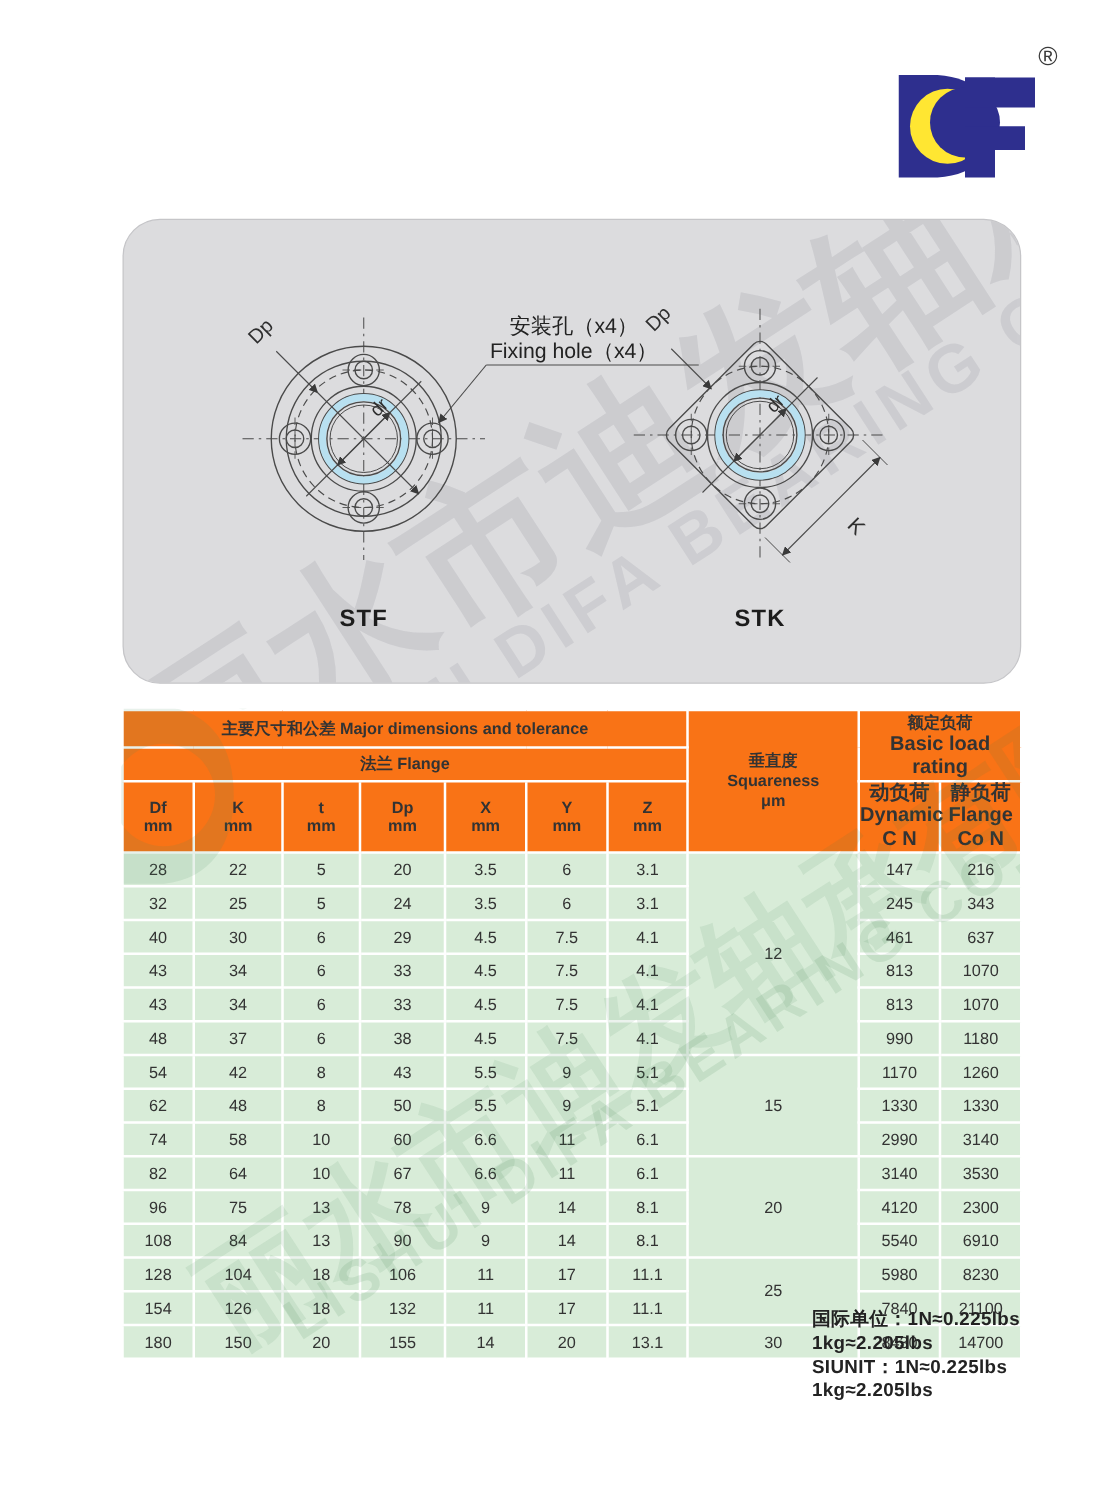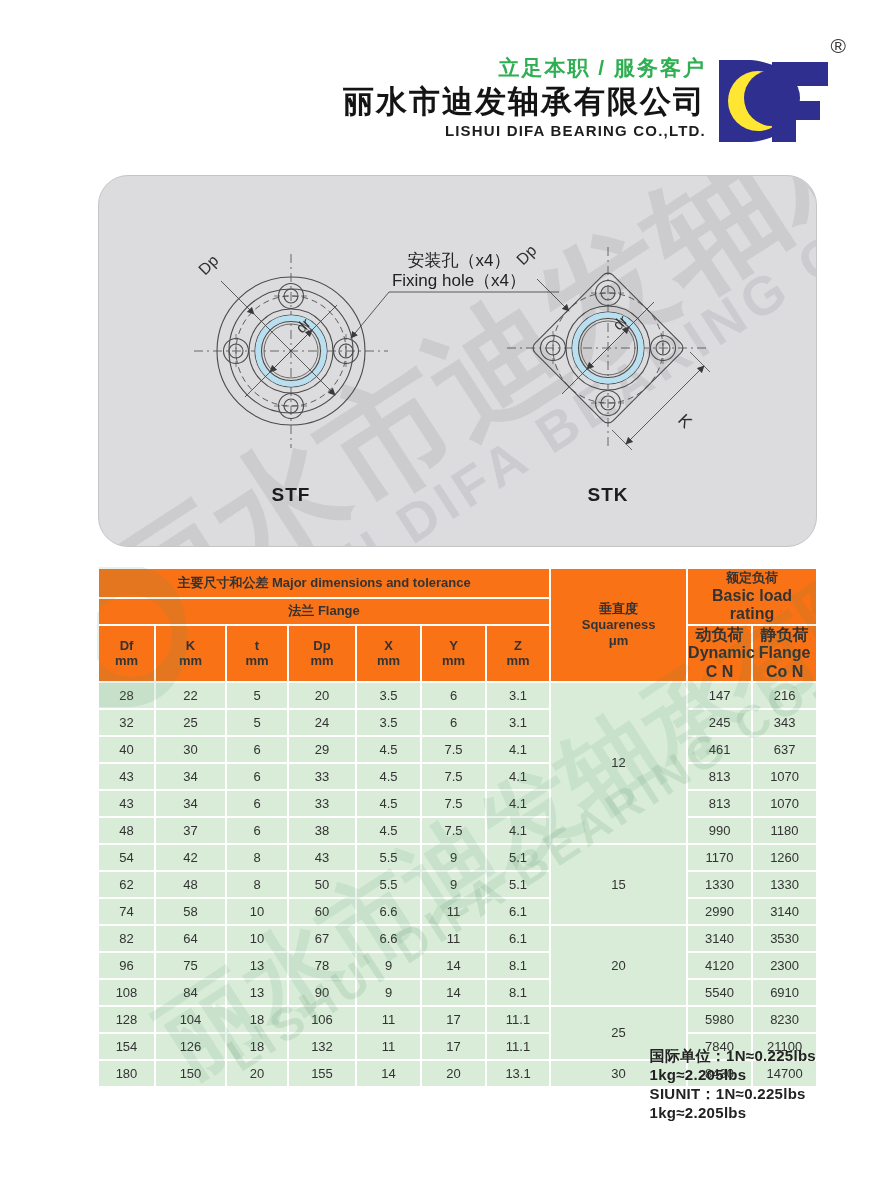--- a/index.html
+++ b/index.html
@@ -44,25 +44,20 @@
   .table-wm-logo{position:absolute;left:-58px;top:-22px;opacity:.18;}
 
   
   .footer{position:absolute;right:68px;top:1046px;
           font-size:15px;font-weight:bold;color:#222;line-height:19px;letter-spacing:.3px;}
 </style>
 </head>
 <body>
 
 <div class="header">
-  <div class="header-text">
-    <div class="tagline">立足本职 / 服务客户</div>
-    <div class="company-cn">丽水市迪发轴承有限公司</div>
-    <div class="company-en">LISHUI DIFA BEARING CO.,LTD.</div>
-  </div>
   <div class="logo-wrap">
     <svg class="logo-svg" width="118" height="94" viewBox="0 0 118 94">
       <path d="M3,6 H34 C66,8 82,28 82,47 C82,66 66,86 34,88 H3 Z" fill="#2e2f8e"></path>
       <circle cx="42" cy="47" r="30" fill="#ffe632"></circle>
       <circle cx="56" cy="44" r="28" fill="#2e2f8e"></circle>
       <rect x="56" y="8" width="24" height="80" fill="#2e2f8e"></rect>
       <rect x="56" y="8" width="56" height="24" fill="#2e2f8e"></rect>
       <rect x="56" y="47" width="48" height="19" fill="#2e2f8e"></rect>
     </svg>
     <span class="reg-mark">®</span>

